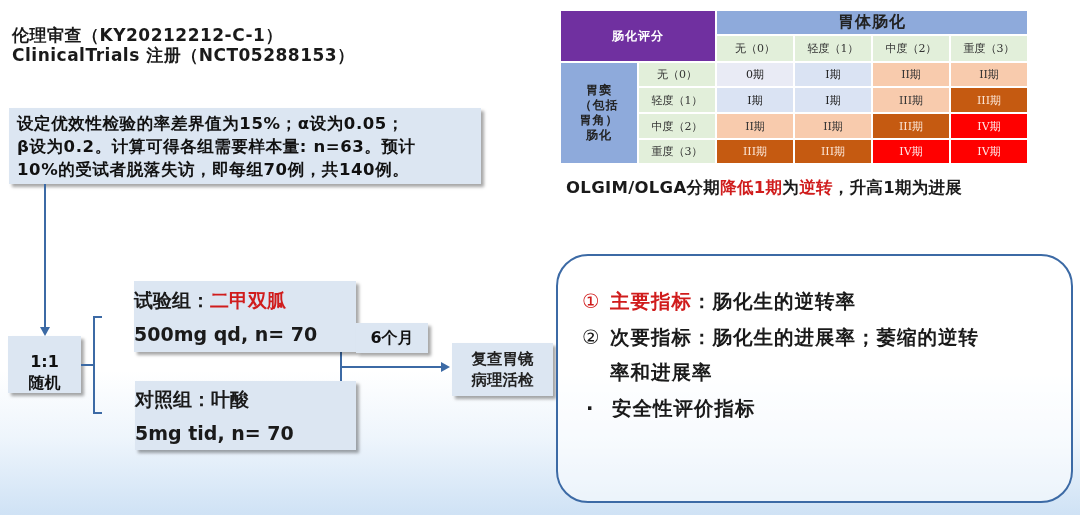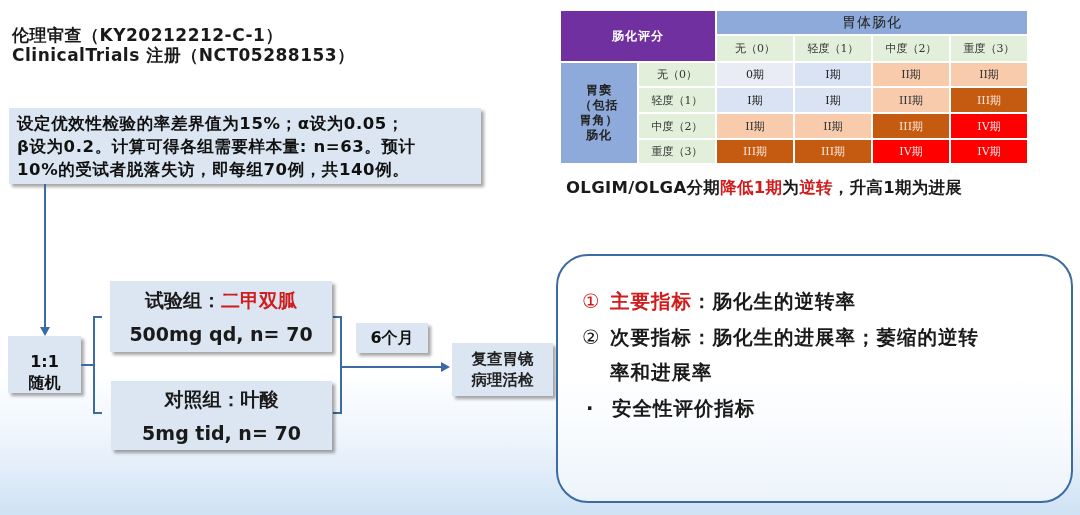--- a/index.html
+++ b/index.html
@@ -37,22 +37,22 @@
     width: 0; height: 0;
     border-top: 5px solid transparent; border-bottom: 5px solid transparent;
     border-left: 9px solid #3c6aa5;
   }
   .rand-box {
     left: 8px; top: 336px; width: 73px; height: 57px;
     display: flex; flex-direction: column; align-items: center; justify-content: flex-end;
     font-size: 16px; font-weight: bold; line-height: 21px;
   }
   .group-box {
-    display: flex; flex-direction: column; align-items: center; justify-content: center;
-    font-size: 19px; font-weight: bold; line-height: 34px; color: #1a1a1a;
+    display: flex; flex-direction: column; justify-content: center;
+    font-size: 19px; font-weight: bold; line-height: 34px; color: #1a1a1a; margin-left: 24px;
   }
   .trial-box { left: 110px; top: 281px; width: 222px; height: 71px; }
   .ctrl-box  { left: 111px; top: 381px; width: 221px; height: 69px; }
   .red { color: #d01c1c; }
   .bracket-l {
     left: 93px; top: 316px; width: 9px; height: 98px;
     border: 2px solid #3c6aa5; border-right: none;
   }
   .bracket-r {
     left: 333px; top: 316px; width: 9px; height: 98px;
@@ -88,21 +88,21 @@
     border-collapse: collapse;
     font-family: "DejaVu Serif", "Liberation Serif", serif;
     font-size: 11px; color: #333;
   }
   table.stage td {
     border: 2px solid #ffffff;
     text-align: center; vertical-align: middle;
     padding: 0;
   }
   .h-purple { background: #7030a0; color: #fff; font-weight: bold; font-size: 12px; letter-spacing: 1px; }
-  .h-blue { background: #8eaadb; color: #222; font-weight: normal; font-size: 14px; letter-spacing: 1px; }
+  .h-blue { background: #8eaadb; color: #222; font-weight: bold; font-size: 16px; letter-spacing: 1px; }
   .h-green { background: #e2efda; color: #333; }
   .c-0 { background: #e9ebf5; color: #222; }
   .c-1 { background: #dae3f3; color: #222; }
   .c-2 { background: #f8cbad; color: #333; }
   .c-3 { background: #c55a11; color: #fbe5d6; }
   .c-4 { background: #ff0000; color: #ffe6e6; }
   .row-side { font-weight: bold; font-size: 12px; line-height: 15px; color: #222; }
 
   .olga-line {
     left: 566px; top: 177px; font-size: 16.5px; font-weight: bold; color: #1a1a1a;

